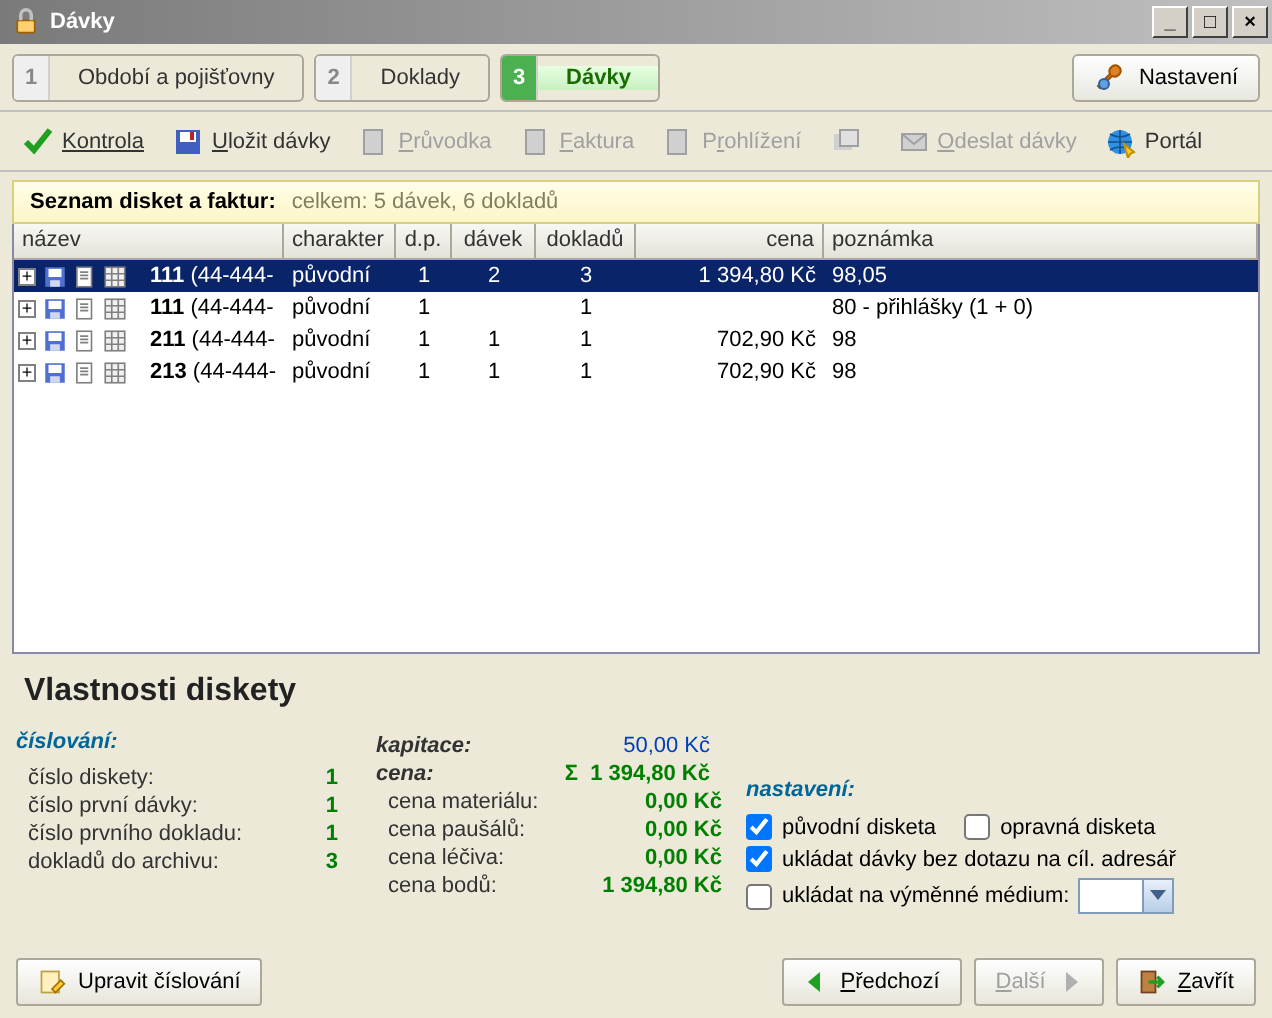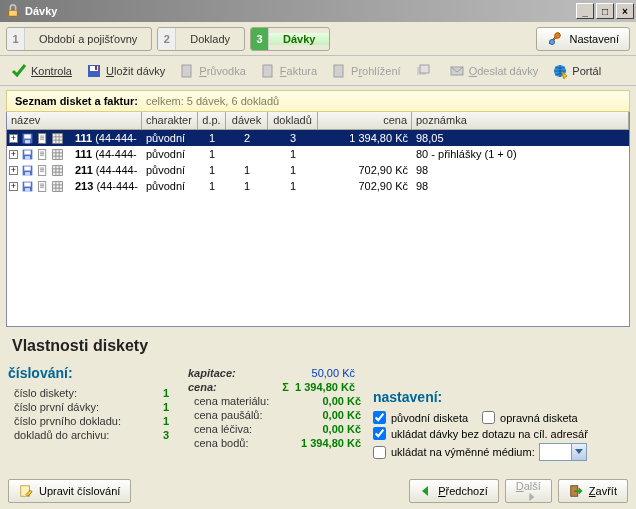--- a/index.html
+++ b/index.html
@@ -218,22 +218,23 @@
   
   .props {
     margin: 10px 8px 8px 8px;
     display: flex;
     gap: 10px;
     font-size: 11px;
   }
   .props h4 {
     margin: 0 0 6px 0;
     color: #006699;
+    font-style: italic;
     font-weight: bold;
-    font-size: 14px;
+    font-size: 11px;
   }
   .props .col { }
   .proprow {
     display: flex;
     margin: 2px 0;
     align-items: center;
   }
   .proprow .plabel { color: #333; }
   .proprow .pval { text-align: right; }
   .green { color: #008000; font-weight: bold; }
@@ -282,21 +283,21 @@
   .pushbtn {
     height: 24px;
     border: 1px solid #aca899;
     border-radius: 2px;
     background: linear-gradient(to bottom, #fefefe, #e8e6da);
     display: inline-flex;
     align-items: center;
     padding: 0 10px;
     cursor: pointer;
   }
-  .pushbtn.dis { color: #a0a0a0; flex-direction: column; }
+  .pushbtn.dis { color: #a0a0a0; }
   .pushbtn .ico { margin-right: 6px; }
 
   .props-title {
     font-weight: bold;
     margin: 10px 0 0 12px;
     font-size: 16px;
     color: #222;
   }
 </style>
 </head>

